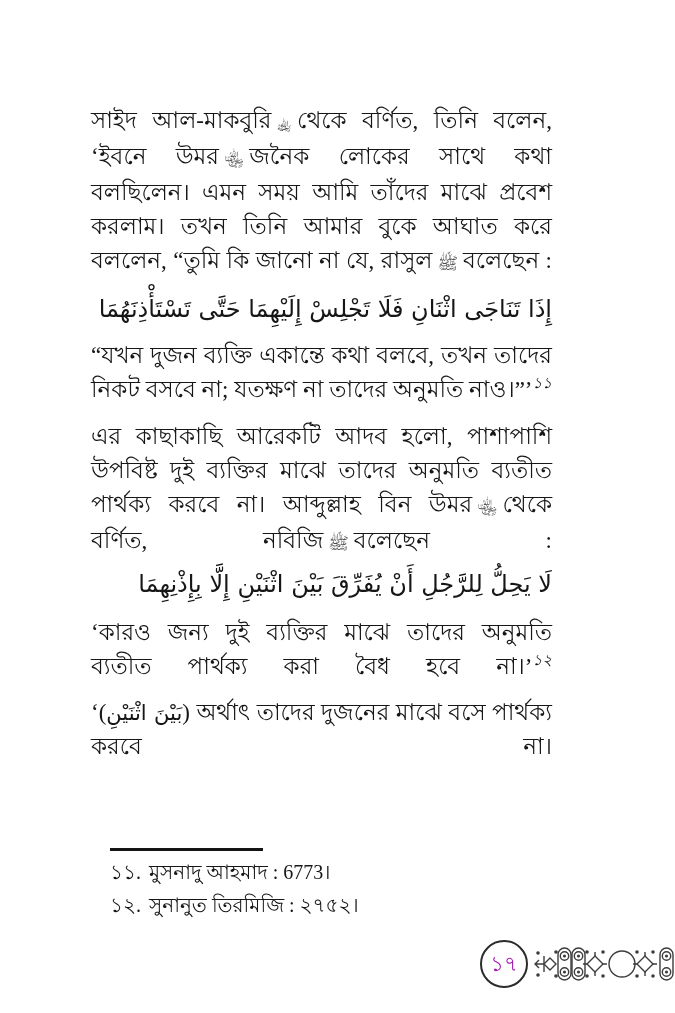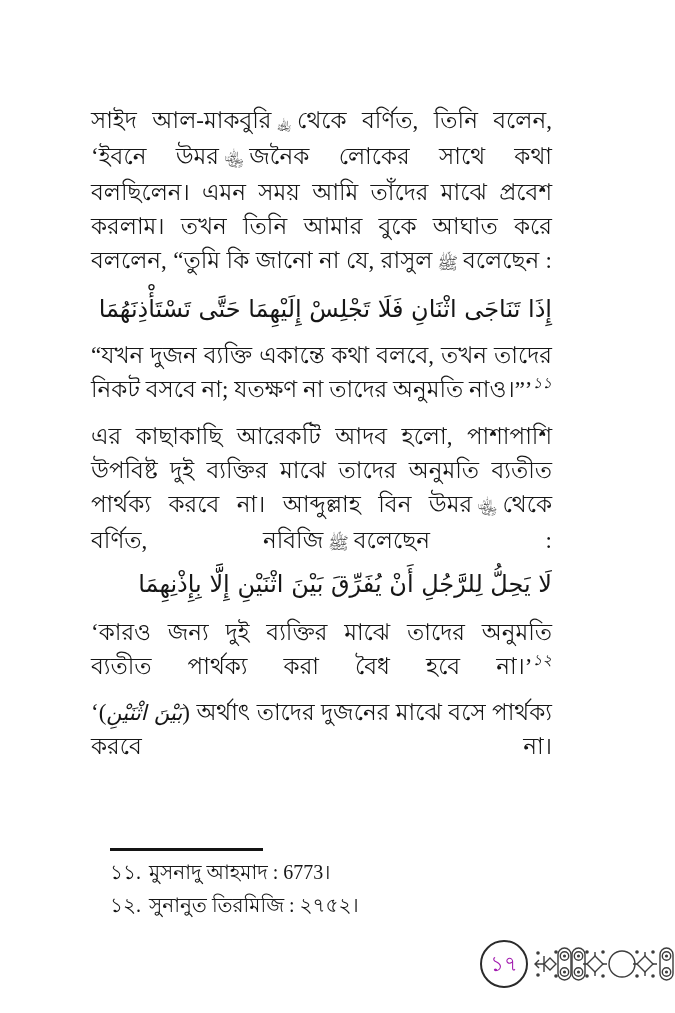--- a/index.html
+++ b/index.html
@@ -29,21 +29,20 @@
     direction: rtl;
     font-family: "DejaVu Sans", sans-serif;
     font-size: 24px;
     line-height: 40px;
   }
   .arabic-inline {
     direction: rtl;
     unicode-bidi: isolate;
     font-family: "DejaVu Sans", sans-serif;
     font-size: 21px;
-    font-style: italic;
   }
 
   .honorific {
     font-family: "DejaVu Sans", sans-serif;
     font-size: 17px;
     color: #4a4a4a;
     margin: 0 5px;
     vertical-align: -1px;
   }
 

